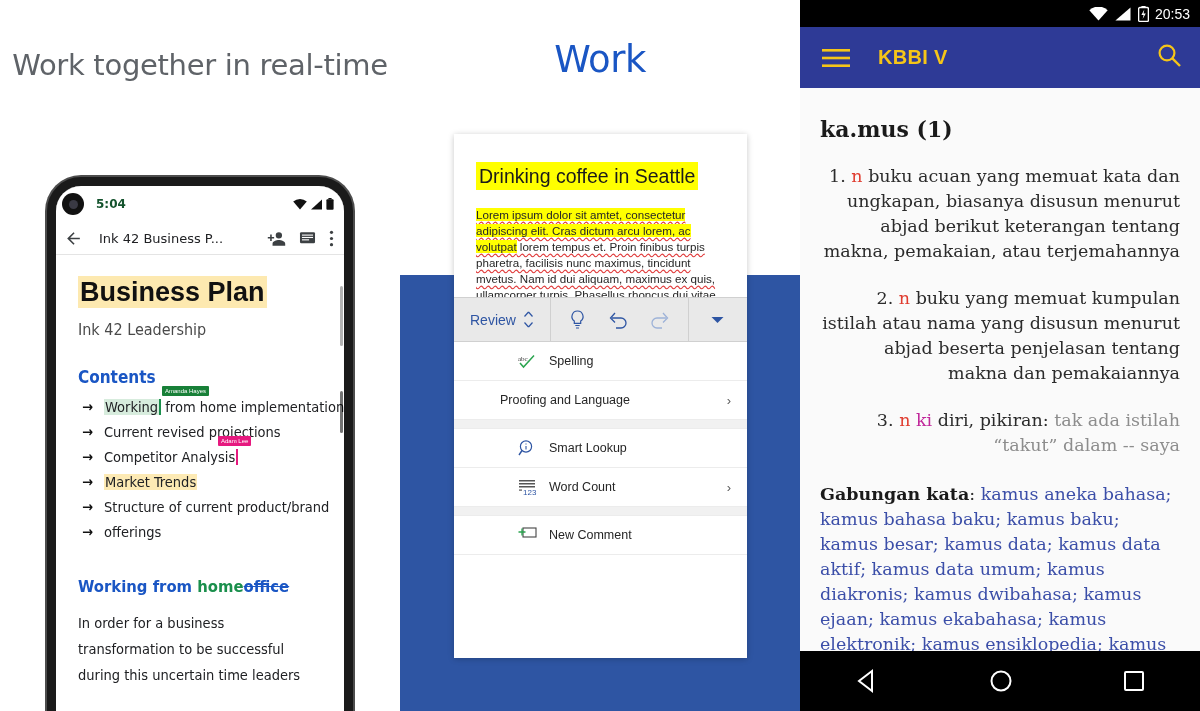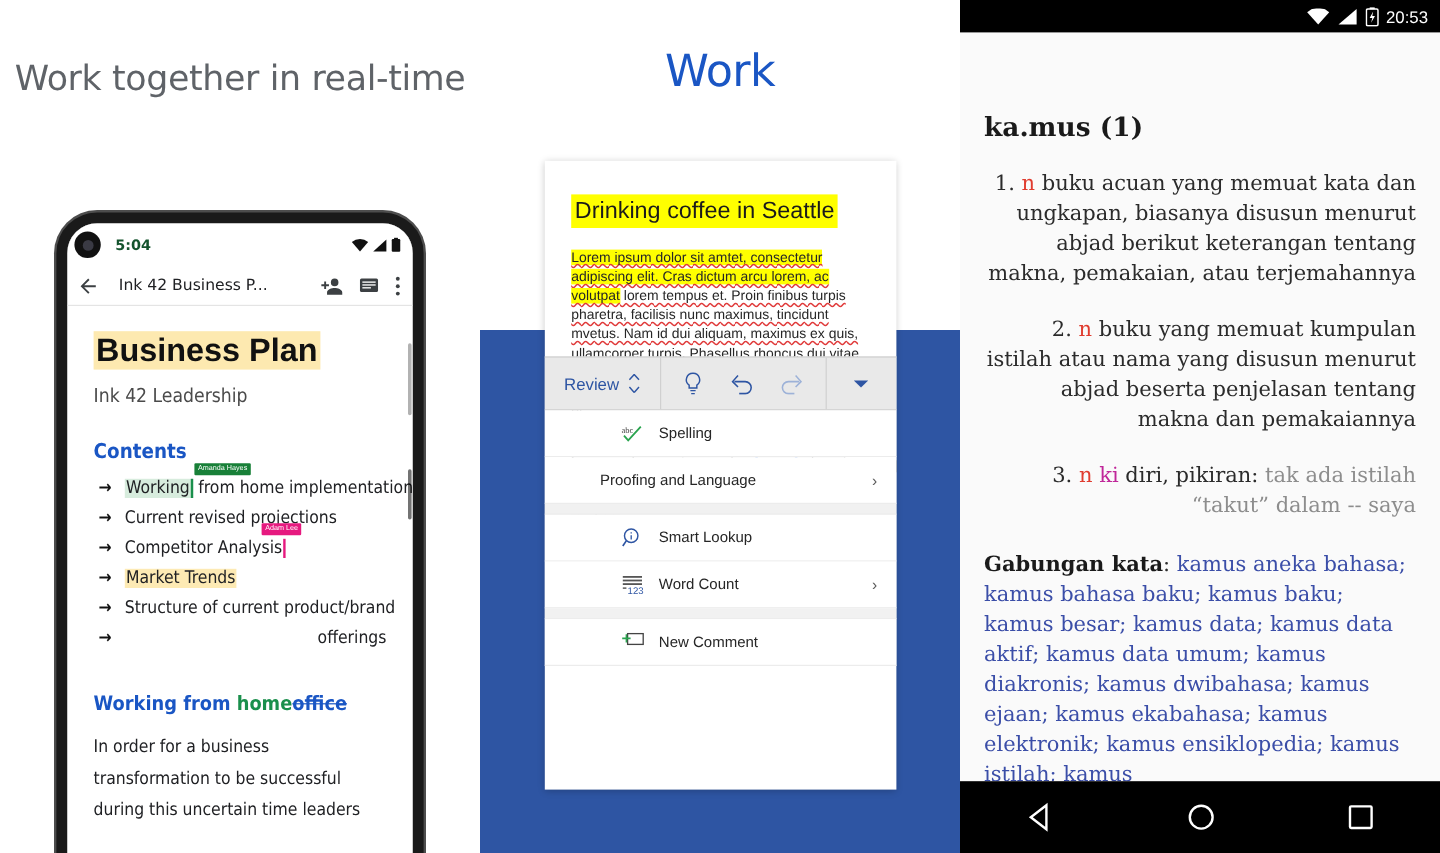--- a/index.html
+++ b/index.html
@@ -179,21 +179,21 @@
   .and-appbar {
     height:61px; background:#2e3a96; display:flex; align-items:center;
     padding: 0 18px 0 22px;
   }
   .and-appbar .app-title {
     color:#f5c518; font-size:20px; font-weight:700; margin-left:28px;
     font-family:"Liberation Sans", sans-serif; letter-spacing:.3px;
   }
   .and-content {
     position:absolute; top:88px; left:0; right:0; bottom:60px;
-    padding: 5px 20px 0 20px; overflow:hidden; background:#fafafa;
+    padding: 28px 20px 0 20px; overflow:hidden; background:#fafafa;
   }
   .kbbi-head {
     font-family:"DejaVu Serif","Liberation Serif", serif;
     font-size:22px; font-weight:700; color:#1a1a1a;
   }
   .kbbi-sense {
     font-family:"DejaVu Serif","Liberation Serif", serif;
     font-size:17.5px; line-height:25px; color:#2b2b2b; margin-top:22px;text-align:right;
   }
   .pos-n { color:#e03c2f; font-style:normal; }
@@ -274,21 +274,21 @@
               <span class="name-tag tag-green" style="left:84px;top:-9px;">Amanda Hayes</span>
               <span class="hl-green">Working</span><span> from home implementations</span>
             </li>
             <li><span>Current revised projections</span></li>
             <li style="position:relative;">
               <span class="name-tag tag-pink" style="left:140px;top:-9px;">Adam Lee</span>
               <span class="cursor-pink">Competitor Analysis</span>
             </li>
             <li><span class="hl-yellow">Market Trends</span></li>
             <li><span>Structure of current product/brand</span></li>
-            <li style="padding-left:26px;text-align:right;">
+            <li style="padding-left:26px;">
               <span style="position:absolute;left:4px;opacity:0;">·</span>
               <span>offerings</span>
             </li>
           </ul>
 
           <div class="doc-h3">
             <span>Working from </span><span class="ins">home</span><span class="del">office</span>
           </div>
           <div class="doc-body">In order for a business transformation to be successful during this uncertain time leaders</div>
         </div>
@@ -416,20 +416,34 @@
           <path d="M16.5 0.6v12.8H1.4Z" fill="#fff"></path>
         </svg>
       <svg width="11" height="16" viewBox="0 0 11 16">
           <rect x="3.4" y="0" width="4.2" height="1.7" fill="#fff"></rect>
           <rect x="0.6" y="1.5" width="9.8" height="14" rx="1.3" fill="none" stroke="#fff" stroke-width="1.4"></rect>
           <path d="M6.3 3.5 3.4 9h2.2l-1 4 3.2-5.6H5.6z" fill="#fff"></path>
         </svg>
       <span class="and-clock">20:53</span>
     </div>
 
+    <div class="and-appbar">
+      <svg width="28" height="20" viewBox="0 0 28 20">
+          <rect y="1" width="28" height="2.6" fill="#f5c518"></rect>
+          <rect y="8.7" width="28" height="2.6" fill="#f5c518"></rect>
+          <rect y="16.4" width="28" height="2.6" fill="#f5c518"></rect>
+        </svg>
+      <span class="app-title">KBBI V</span>
+      <span style="margin-left:auto;">
+        <svg width="25" height="25" viewBox="0 0 25 25">
+            <circle cx="10" cy="10" r="7.4" fill="none" stroke="#f5c518" stroke-width="2.2"></circle>
+            <path d="M15.4 15.4 23 23" stroke="#f5c518" stroke-width="2.4"></path>
+          </svg>
+      </span>
+    </div>
 
     <div class="and-content">
       <div class="kbbi-head">ka.mus (1)</div>
 
       <div class="kbbi-sense">
         <span>1.</span>
         <span class="pos-n">n</span>
         <span>buku acuan yang memuat kata dan ungkapan, biasanya disusun menurut abjad berikut keterangan tentang makna, pemakaian, atau terjemahannya</span>
       </div>
 

